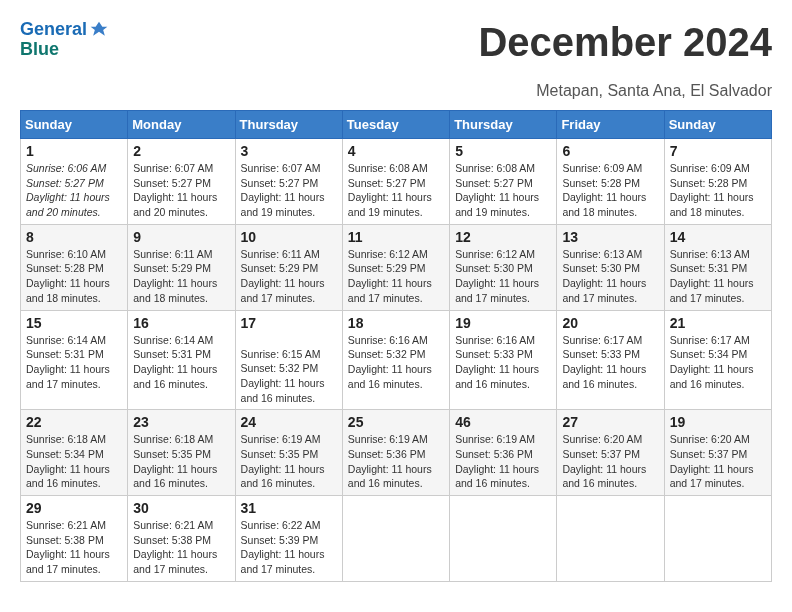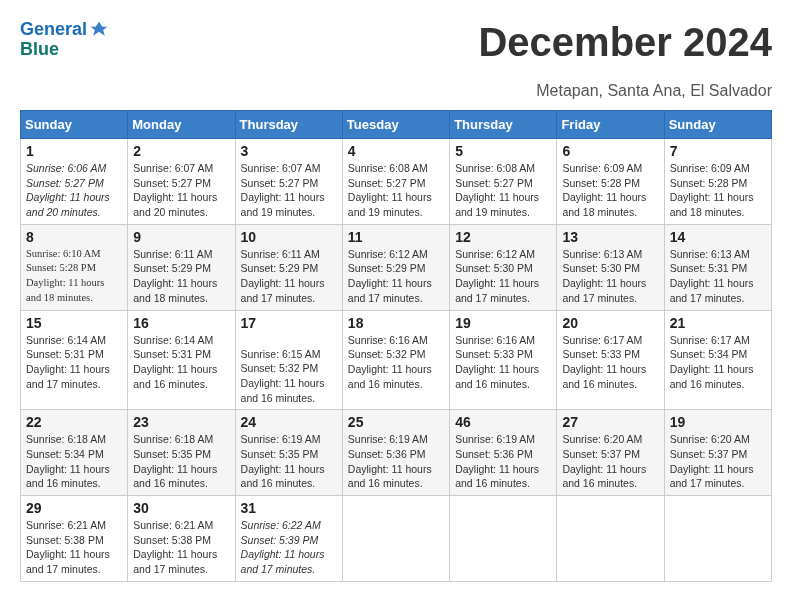--- a/index.html
+++ b/index.html
@@ -170,21 +170,21 @@
             <span class="day-number">7</span>
             <div class="day-info" style="white-space: pre-line;">Sunrise: 6:09 AM
 Sunset: 5:28 PM
 Daylight: 11 hours
 and 18 minutes.</div>
           </td>
         </tr>
         <tr>
           <td>
             <span class="day-number">8</span>
-            <div class="day-info" style="white-space: pre-line; font-family: Liberation Serif, serif;">Sunrise: 6:10 AM
+            <div class="day-info" style="white-space: pre-line;">Sunrise: 6:10 AM
 Sunset: 5:28 PM
 Daylight: 11 hours
 and 18 minutes.</div>
           </td>
           <td>
             <span class="day-number">9</span>
             <div class="day-info" style="white-space: pre-line;">Sunrise: 6:11 AM
 Sunset: 5:29 PM
 Daylight: 11 hours
 and 18 minutes.</div>
@@ -337,21 +337,21 @@
           </td>
           <td>
             <span class="day-number">30</span>
             <div class="day-info" style="white-space: pre-line;">Sunrise: 6:21 AM
 Sunset: 5:38 PM
 Daylight: 11 hours
 and 17 minutes.</div>
           </td>
           <td>
             <span class="day-number">31</span>
-            <div class="day-info" style="white-space: pre-line; font-style: italic;">Sunrise: 6:22 AM
+            <div class="day-info" style="white-space: pre-line;">Sunrise: 6:22 AM
 Sunset: 5:39 PM
 Daylight: 11 hours
 and 17 minutes.</div>
           </td>
           <td class="empty-cell"></td>
           <td class="empty-cell"></td>
           <td class="empty-cell"></td>
           <td class="empty-cell"></td>
         </tr>
       </tbody>

